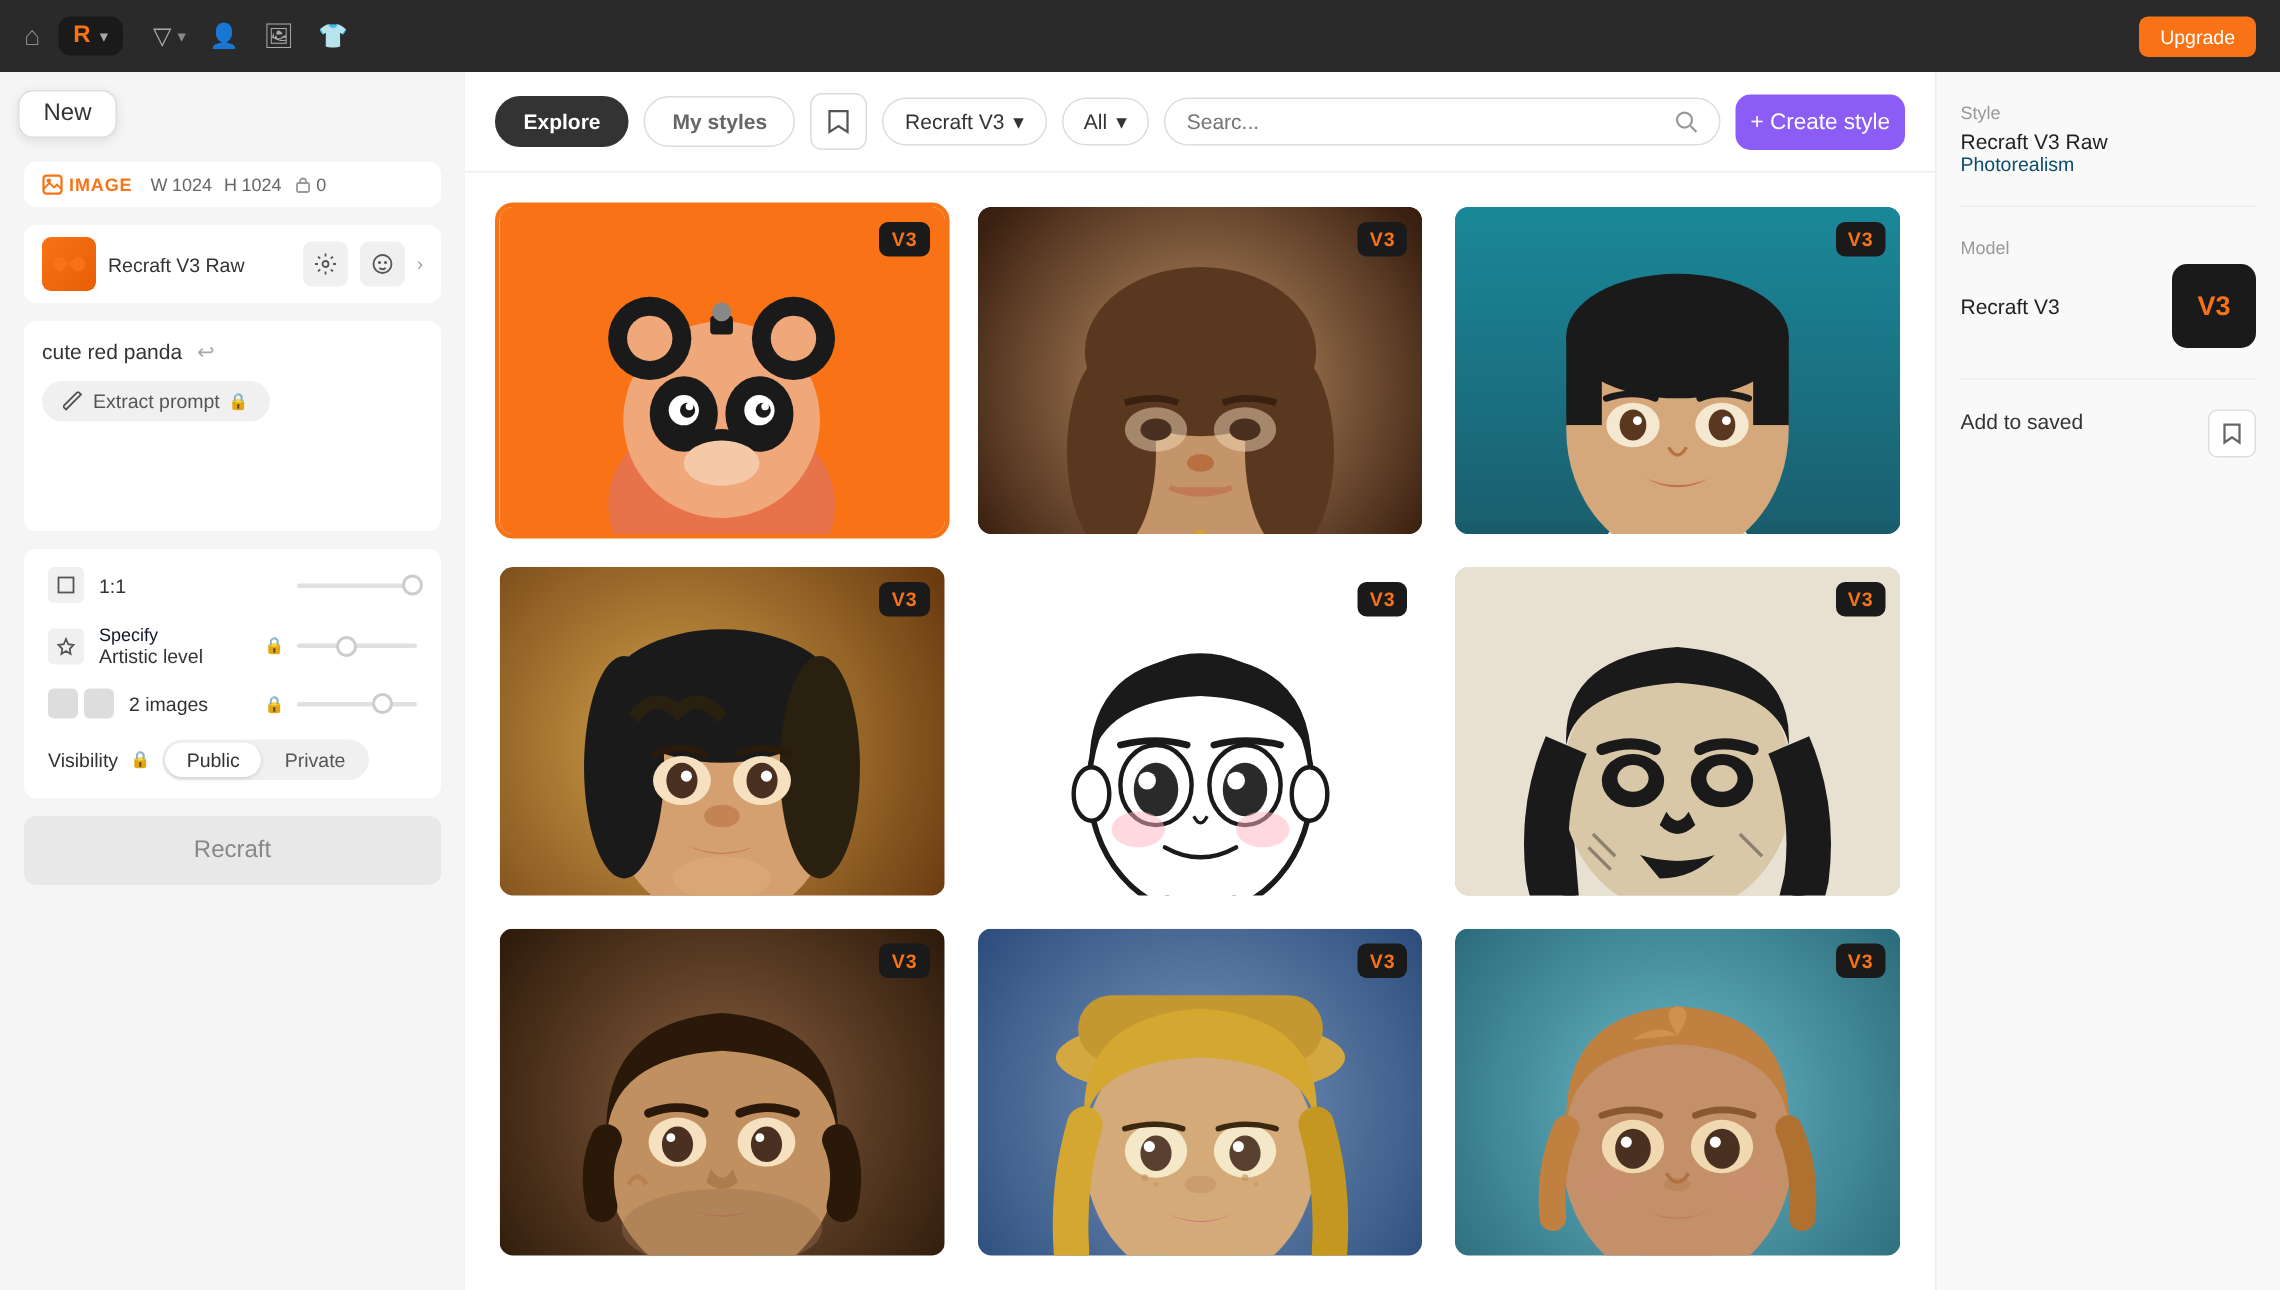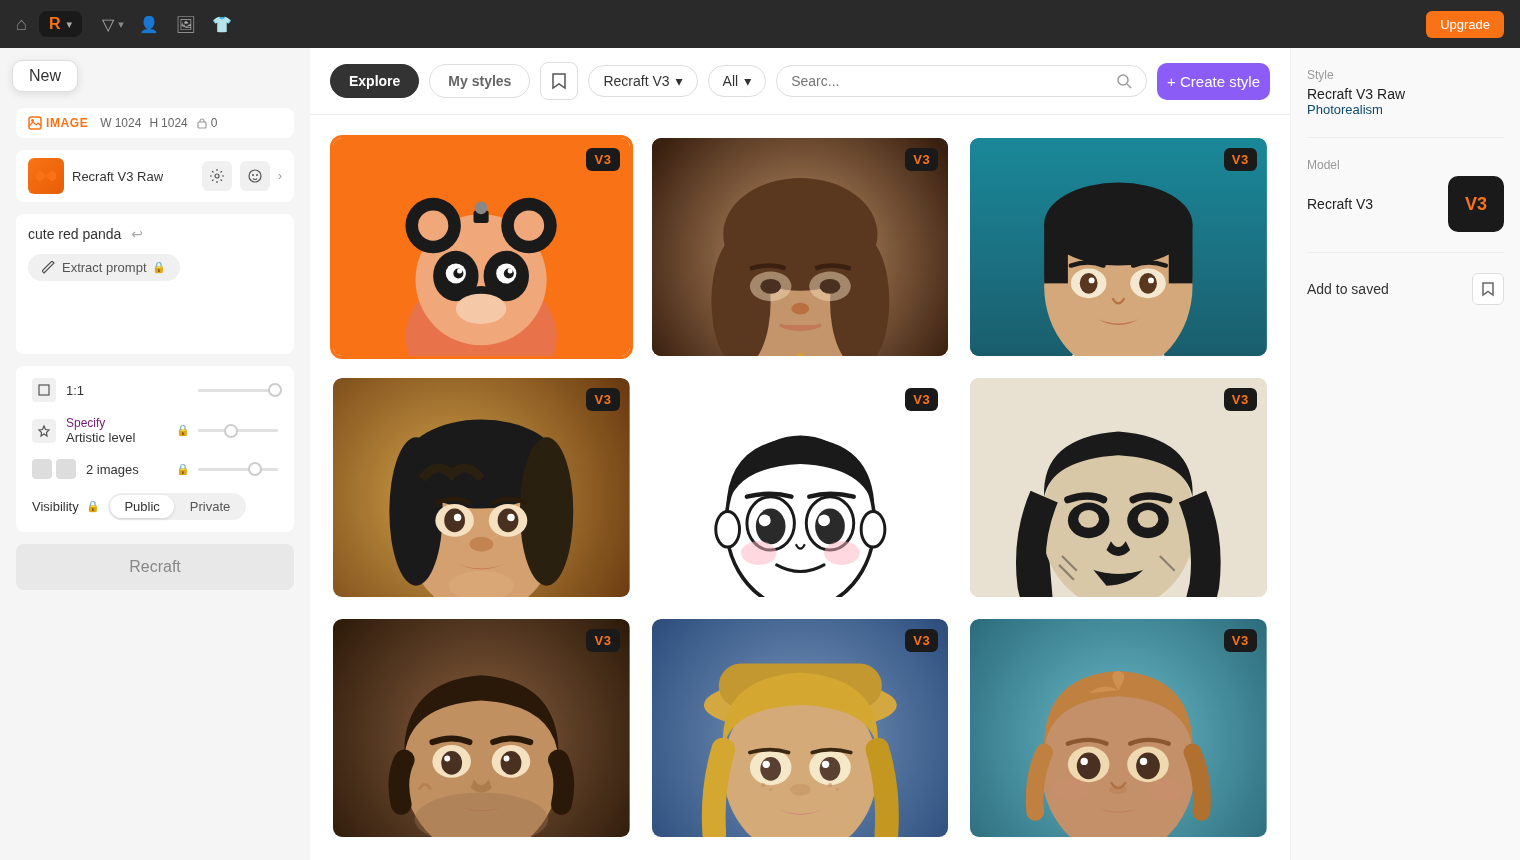--- a/index.html
+++ b/index.html
@@ -451,21 +451,21 @@
     .right-model-badge {
       width: 56px; height: 56px;
       background: #1a1a1a;
       border-radius: 10px;
       display: flex; align-items: center; justify-content: center;
       font-size: 18px; font-weight: 900; color: #f97316;
     }
 
     .add-to-saved-row {
       display: flex;
-      align-items: center;
+      align-items: flex-start;
       justify-content: space-between;
       gap: 10px;
     }
     .add-to-saved-label {
       font-size: 14px;
       color: #333;
     }
     .bookmark-icon-btn {
       width: 32px; height: 32px;
       border: 1.5px solid #ddd;
@@ -603,21 +603,21 @@
           </div>
         </div>
 
         <div class="control-row">
           <div class="control-icon">
             <svg width="14" height="14" viewBox="0 0 14 14">
                 <path d="M7 2L8.5 5.5L12 6L9.5 8.5L10 12L7 10L4 12L4.5 8.5L2 6L5.5 5.5Z" fill="none" stroke="#555" stroke-width="1.2"></path>
               </svg>
           </div>
           <div>
-            <div style="font-size:12px;color:#701a75;">Specify</div>
+            <div style="font-size:12px;color:#0f172a;">Specify</div>
             <div class="control-label">Artistic level</div>
           </div>
           <div class="control-slider-wrap">
             <span class="lock-icon">🔒</span>
             <div class="slider-track">
                 <div class="slider-thumb" style="right:50%;"></div>
               </div>
           </div>
         </div>
 

